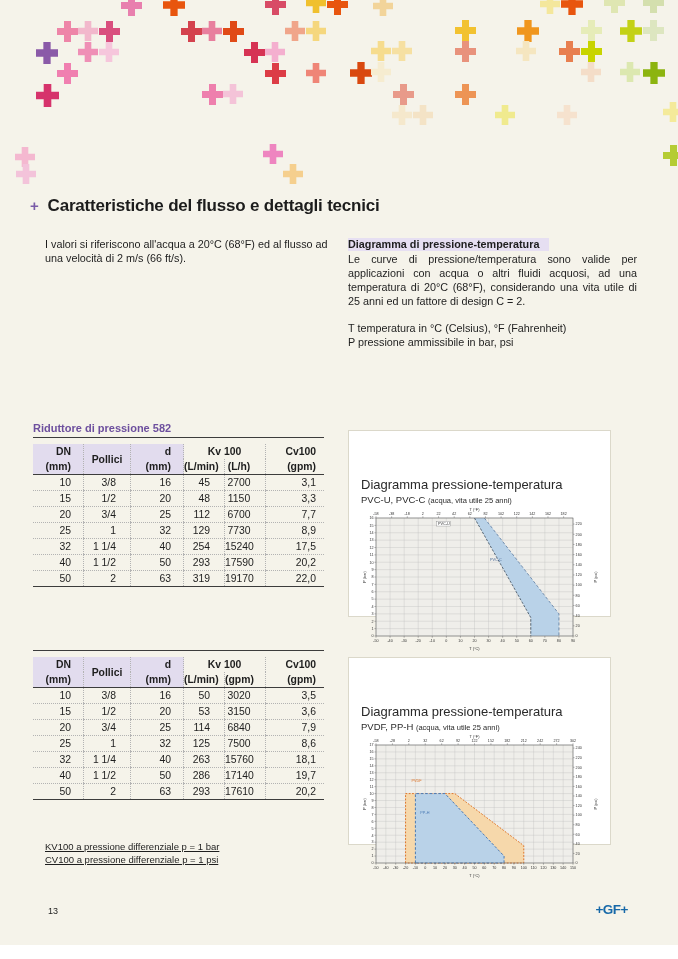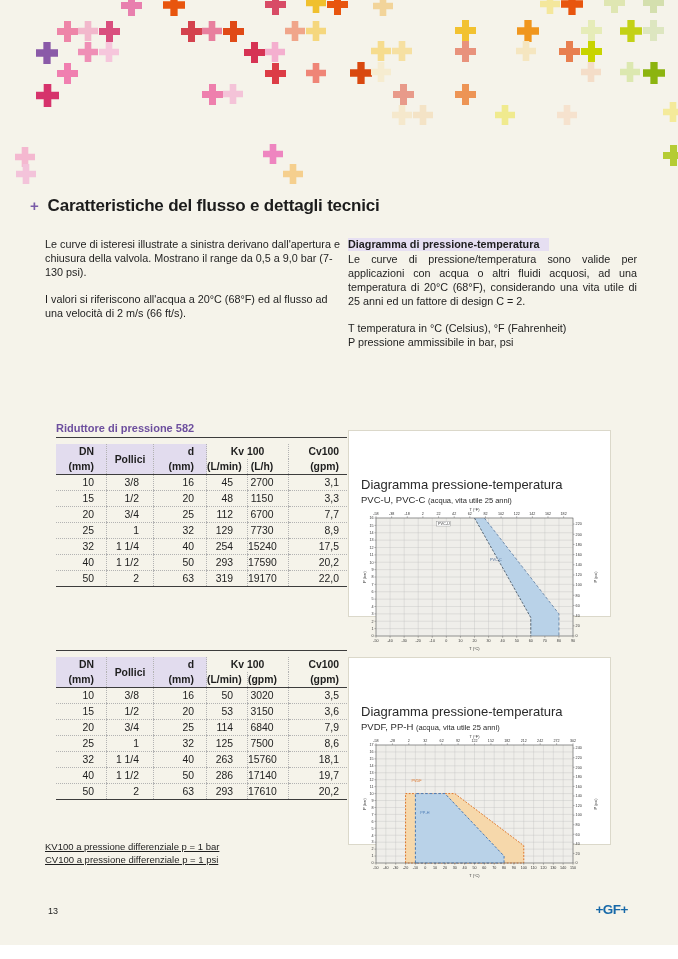--- a/index.html
+++ b/index.html
@@ -11,21 +11,21 @@
         letter-spacing:-0.2px;}
   .main-title .bullet{color:#7a5ca8;font-size:15px;margin-right:9px;}
   .col{position:absolute;top:237px;font-size:10.8px;line-height:1.3;}
   .col-left{left:45px;width:302px;}
   .col-right{left:348px;width:289px;}
   .col h3{margin:0 0 1px;font-size:10.8px;}
   .col h3 span{background:#e6dff2;padding:0 10px 1px 0;}
   .col p{margin:0 0 13px;}
   .col-right p.just{text-align:justify;}
   .col p.tight{margin:0;}
-  .tbl{position:absolute;left:56px;width:291px;}
+  .tbl{position:absolute;left:33px;width:291px;}
   .tbl-1{top:422px;} .tbl-2{top:647px;}
   .tbl-title{color:#6d4f9e;font-weight:bold;font-size:11px;}
   .tbl-rule{border-top:1.5px solid #3c3c3c;margin:3px 0 6px;}
   table{width:100%;border-collapse:collapse;font-size:10.4px;table-layout:fixed;}
   th,td{padding:2px 0;border-left:1px dotted #b3b3b3;}
   tr>th:first-child,tr>td:first-child{border-left:none;}
   th{font-weight:bold;text-align:right;}
   .lav{background:#e2dcee;}
   .c1{width:38px;} .c2{width:46px;} .c3{width:40px;} .c4{width:58px;} .c5{width:57px;} .c6{width:50px;}
   th.c45{text-align:center;}
@@ -115,21 +115,20 @@
       <div class="cross" style="left: 557px; top: 105px; width: 20px; height: 20px; background: rgb(246, 226, 206);"></div>
       <div class="cross" style="left: 663px; top: 102px; width: 20px; height: 20px; background: rgb(244, 234, 154);"></div>
       <div class="cross" style="left: 663px; top: 145px; width: 21px; height: 21px; background: rgb(181, 204, 52);"></div>
     </div>
 
   <div class="main-title">
     <span class="bullet">+</span><span>Caratteristiche del flusso e dettagli tecnici</span>
   </div>
 
   <div class="col col-left">
-    <p>Le curve di isteresi illustrate a sinistra derivano dall'apertura e chiusura della valvola. Mostrano il range da 0,5 a 9,0 bar (7-130 psi).</p>
     <p>I valori si riferiscono all'acqua a 20°C (68°F) ed al flusso ad una velocità di 2 m/s (66 ft/s).</p>
   </div>
 
   <div class="col col-right">
     <h3><span>Diagramma di pressione-temperatura</span></h3>
     <p class="just">Le curve di pressione/temperatura sono valide per applicazioni con acqua o altri fluidi acquosi, ad una temperatura di 20°C (68°F), considerando una vita utile di 25 anni ed un fattore di design C = 2.</p>
     <p class="tight">T temperatura in °C (Celsius), °F (Fahrenheit)</p>
     <p class="tight">P pressione ammissibile in bar, psi</p>
   </div>
 

